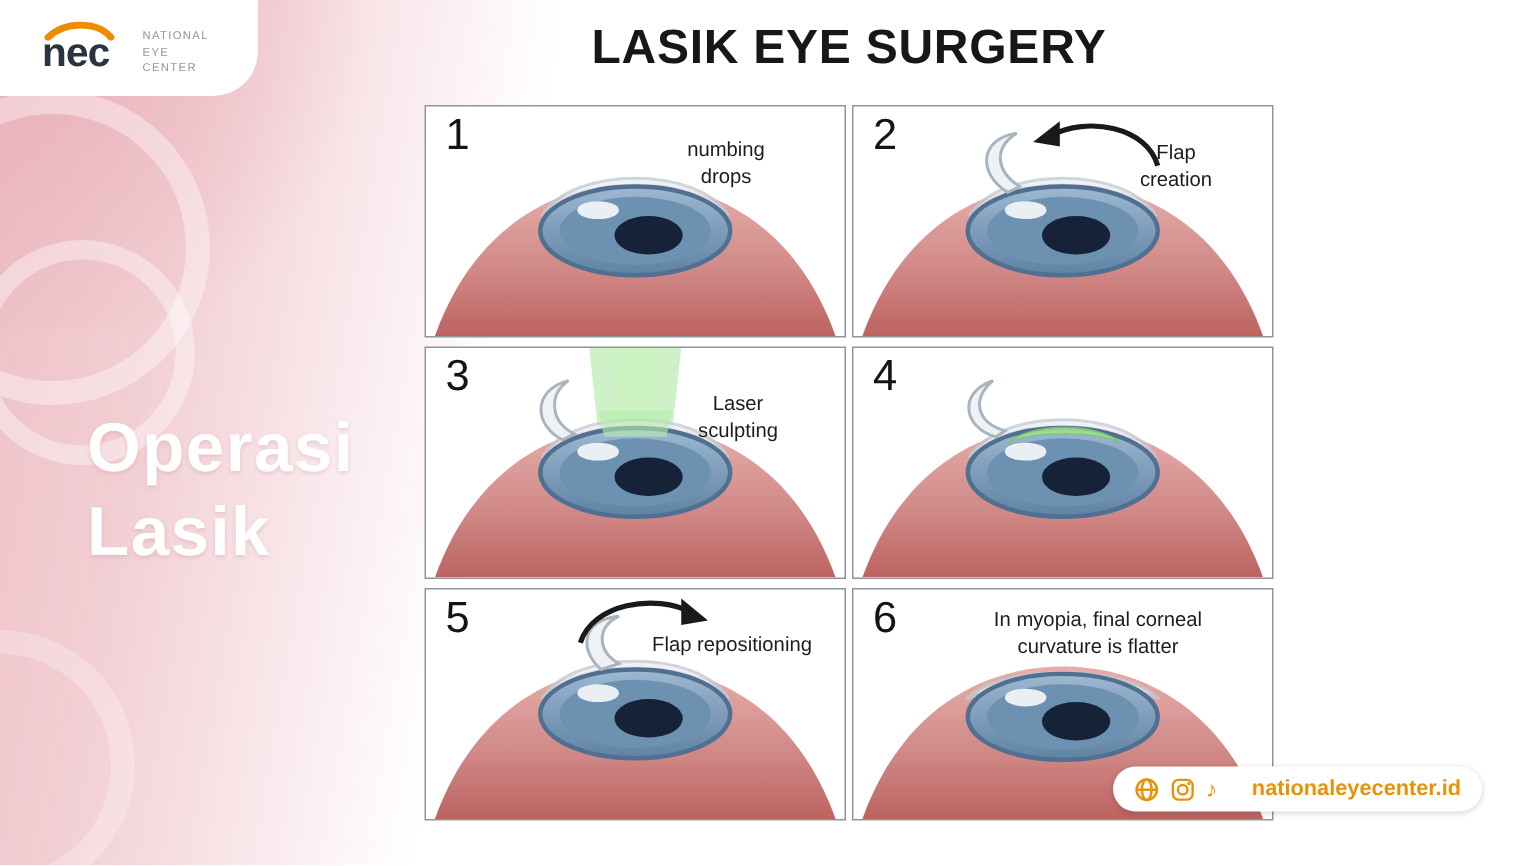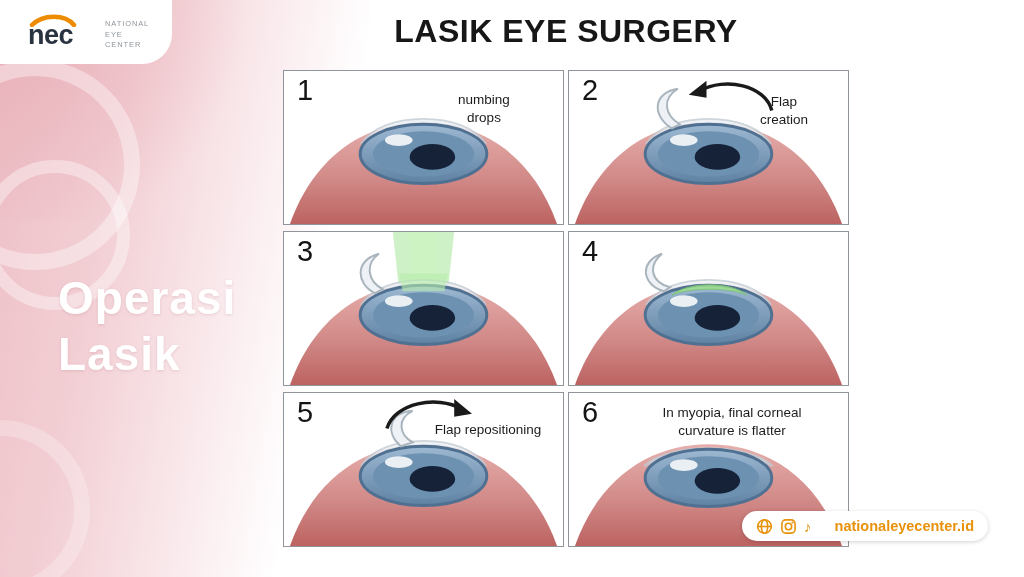--- a/index.html
+++ b/index.html
@@ -11,21 +11,21 @@
     background:linear-gradient(100deg,#edbfc6 0%,#f2cfd4 30%,#f9e7ea 55%,rgba(255,255,255,0) 80%); }
   .bg-corner { position:absolute; left:0; top:0; width:280px; height:220px;
     background:radial-gradient(circle at 0 0, rgba(232,172,181,0.85), rgba(232,172,181,0) 70%); }
   .ring { position:absolute; border-radius:50%; border:16px solid rgba(255,255,255,0.38); }
   .ring1 { left:-70px; top:60px; width:210px; height:210px; }
   .ring2 { left:-20px; top:160px; width:150px; height:150px; border-width:13px; }
   .ring3 { left:-90px; top:420px; width:180px; height:180px; border-color:rgba(255,255,255,0.25); }
 
   
   .logo-card { position:absolute; left:0; top:0; width:172px; height:64px; background:#ffffff; border-radius:0 0 30px 0; }
-  .logo { position:absolute; left:28px; top:13px; display:flex; align-items:center; gap:18px; }
+  .logo { position:absolute; left:28px; top:13px; display:flex; align-items:center; gap:8px; }
   .logo-mark { position:relative; padding-top:8px; }
   .logo-swoosh { position:absolute; left:1px; top:-1px; }
   .logo-brand { font-size:27px; font-weight:700; color:#2a3340; letter-spacing:-0.5px; line-height:1; }
   .logo-sub { font-size:7.5px; color:#8e959b; letter-spacing:0.9px; line-height:1.4; padding-top:6px;margin-left:14px; }
 
   
   .title { position:absolute; left:286px; top:13px; width:560px; text-align:center;
     font-size:32px; font-weight:700; color:#171717; letter-spacing:0.5px; }
 
   
@@ -137,20 +137,21 @@
         <path d="M6,155 C32,82 86,52 141,52 C196,52 250,82 276,155 Z" fill="url(#moundGrad)"></path>
         <path d="M78,74 C98,40 184,40 204,74 C184,60 98,60 78,74 Z" fill="#eaf0f5" opacity="0.8" stroke="#c2cbd3" stroke-width="2"></path>
         <ellipse cx="141" cy="84" rx="64" ry="30" fill="url(#irisGrad)" stroke="#4f7091" stroke-width="3"></ellipse>
         <ellipse cx="141" cy="84" rx="51" ry="23" fill="#6d91b1"></ellipse>
         <ellipse cx="150" cy="87" rx="23" ry="13" fill="#152238"></ellipse>
         <ellipse cx="116" cy="70" rx="14" ry="6" fill="#ffffff" opacity="0.85"></ellipse>
         <polygon points="116,42 166,42 162,60 120,60" fill="#b8ecab" opacity="0.6"></polygon>
         <path d="M92,62 C72,52 72,28 96,22 C82,32 84,50 100,58 Z" fill="#eef2f6" stroke="#a9b4bd" stroke-width="2"></path>
       </svg>
       <span class="num">3</span>
+      <span class="label label-3">Laser sculpting</span>
     </div>
 
     <div class="panel">
       <svg class="eye-svg" viewBox="0 0 282 155" preserveAspectRatio="none">
         <path d="M6,155 C32,82 86,52 141,52 C196,52 250,82 276,155 Z" fill="url(#moundGrad)"></path>
         <path d="M78,74 C98,40 184,40 204,74 C184,60 98,60 78,74 Z" fill="#eaf0f5" opacity="0.8" stroke="#c2cbd3" stroke-width="2"></path>
         <ellipse cx="141" cy="84" rx="64" ry="30" fill="url(#irisGrad)" stroke="#4f7091" stroke-width="3"></ellipse>
         <ellipse cx="141" cy="84" rx="51" ry="23" fill="#6d91b1"></ellipse>
         <ellipse cx="150" cy="87" rx="23" ry="13" fill="#152238"></ellipse>
         <ellipse cx="116" cy="70" rx="14" ry="6" fill="#ffffff" opacity="0.85"></ellipse>

